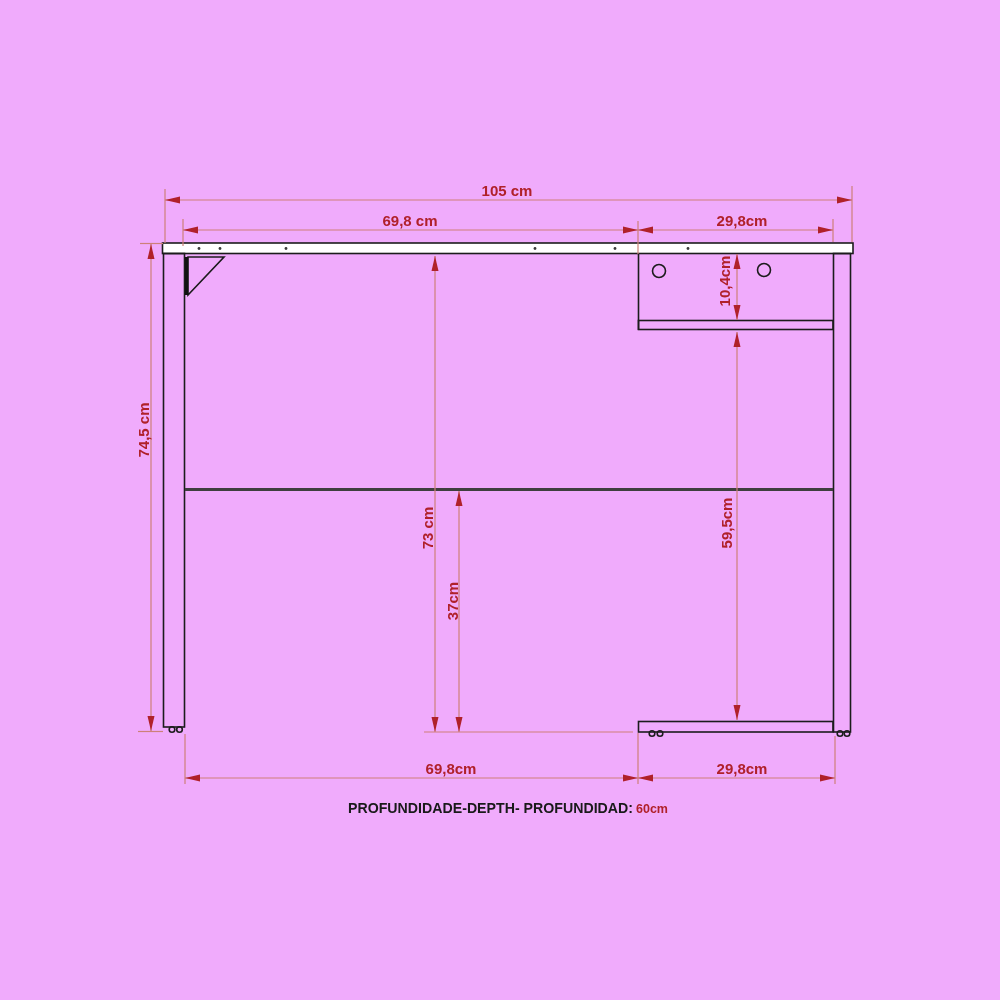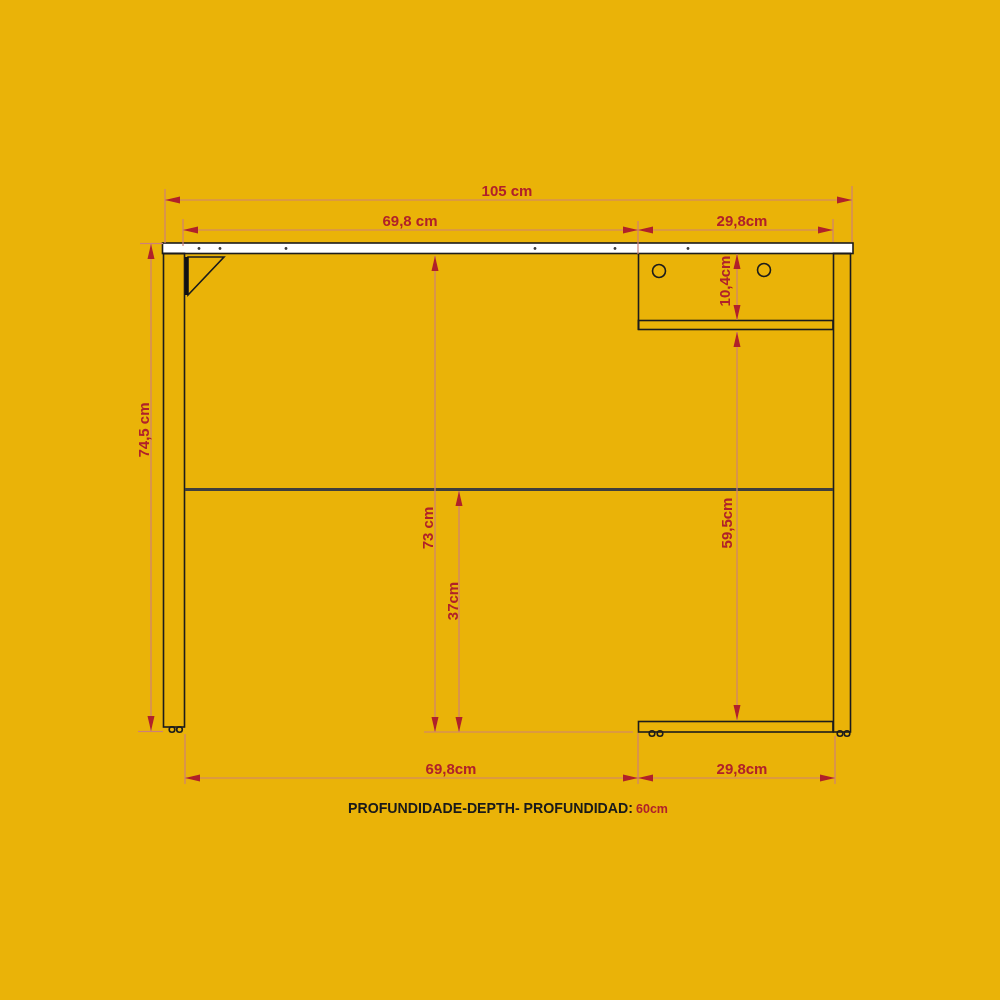--- a/index.html
+++ b/index.html
@@ -5,21 +5,21 @@
   html, body {
     margin: 0;
     padding: 0;
     background: #ffffff;
     font-family: "Liberation Sans", sans-serif;
   }
   .canvas {
     position: relative;
     width: 1000px;
     height: 1000px;
-    background: #eab308;
+    background: #f0abfc;
     overflow: hidden;
   }
   svg { display: block; }
 
   
   .outline {
     fill: none;
     stroke: #1c1c1c;
     stroke-width: 1.6;
   }

